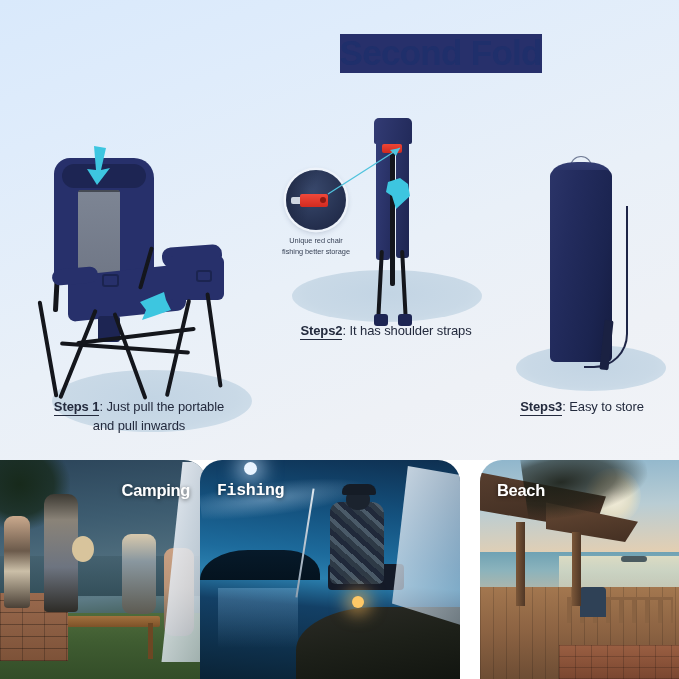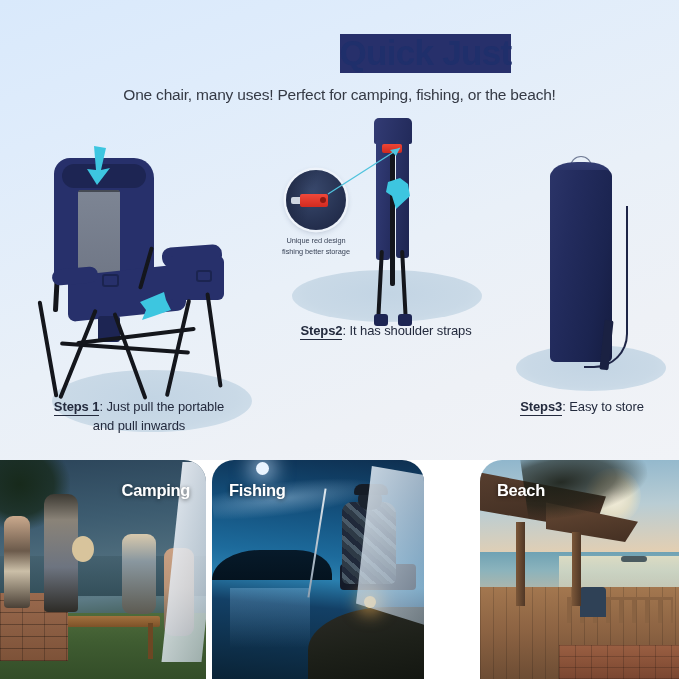--- a/index.html
+++ b/index.html
@@ -153,21 +153,21 @@
   .photo .ptitle {
     position:absolute; top:21px;
     color:#ffffff; font-size:16.5px; font-weight:bold;
     letter-spacing:-0.3px;
     text-shadow:0 1px 4px rgba(0,0,0,.55);
     z-index:40;
   }
 
   #ph1 { left:-18px; width:224px; border-radius:0 22px 0 0; }
   #ph1 .ptitle { right:16px; }
-  #ph2 { left:212px; width:212px; border-radius:22px 22px 0 0; }
+  #ph2 { left:200px; width:260px; border-radius:22px 22px 0 0;font-family:Liberation Mono, monospace; }
   #ph2 .ptitle { left:17px; }
   #ph3 { left:480px; width:199px; border-radius:22px 0 0 0;text-align:center; }
   #ph3 .ptitle { left:17px; }
 
   
   #ph1 .sky {
     position:absolute; inset:0;
     background:linear-gradient(175deg,#2b4459 0%,#3d5c70 28%,#52707f 50%,#5d7b86 62%,#3e5a52 74%,#35513f 100%);
   }
   #ph1 .sea {
@@ -329,24 +329,23 @@
     position:absolute; left:100px; bottom:62px; width:26px; height:30px;
     background:#2f4156; border-radius:4px 4px 0 0;
   }
 </style>
 </head>
 <body>
 
 <div id="hero">
 
   <div id="headline">
-    <span class="navy">Quick Just</span>
-  </div>
-
-  <div id="subhead">One chair, many uses! Perfect for camping, fishing, or the beach!</div>
+    <span class="navy">Second Fold</span>
+  </div>
+
 
   <div id="panel1">
     <div class="pad" id="pad1"></div>
 
     <div>
 
       <div class="tube" style="left:40px;top:74px;width:5px;height:118px;transform:rotate(3deg);"></div>
       <div class="tube" style="left:130px;top:72px;width:5px;height:96px;transform:rotate(-2deg);"></div>
 
       <div class="navy" style="left:38px;top:38px;width:100px;height:124px;border-radius:16px 20px 6px 6px;"></div>
@@ -425,21 +424,21 @@
     </div>
 
     <div id="leader">
       <svg width="80" height="56" viewBox="0 0 80 56" style="overflow:visible;">
         <path d="M2 48 L74 2" stroke="#4fc3dd" stroke-width="1.3" fill="none"></path>
         <path d="M74 2 L64 4 L70 10 Z" fill="#4fc3dd"></path>
       </svg>
     </div>
 
     <div id="inset-caption">
-      <div>Unique red design</div>
+      <div>Unique red chair</div>
       <div>fishing better storage</div>
     </div>
 
     <div class="caption" style="left:-4px;top:222px;text-align:center;width:240px;white-space:normal;">
       <span class="lbl">Steps2</span><span>:</span>
       <span>It has shoulder straps</span>
     </div>
   </div>
 
   <div id="panel3">

